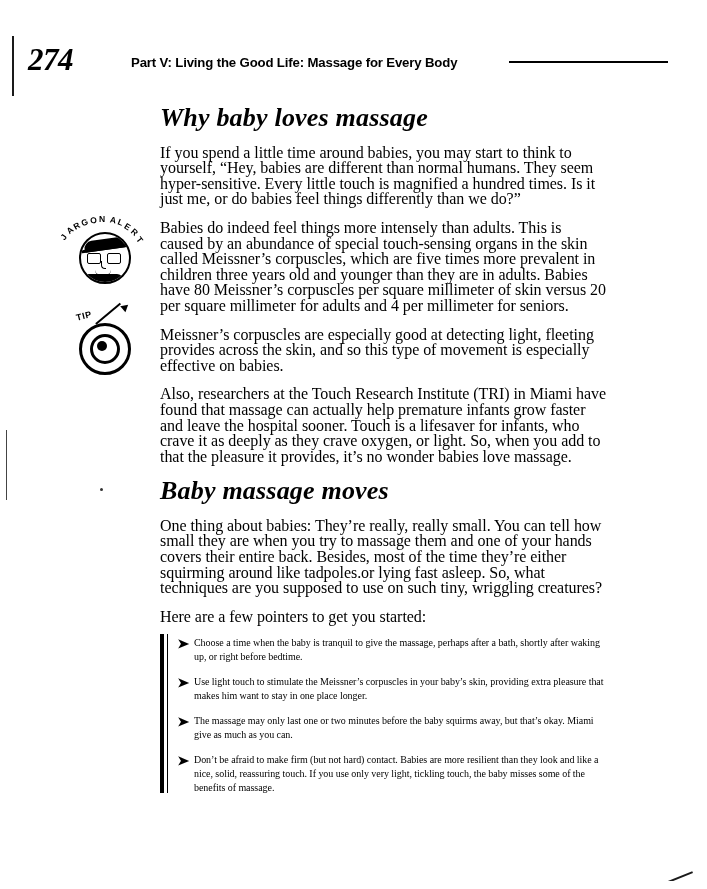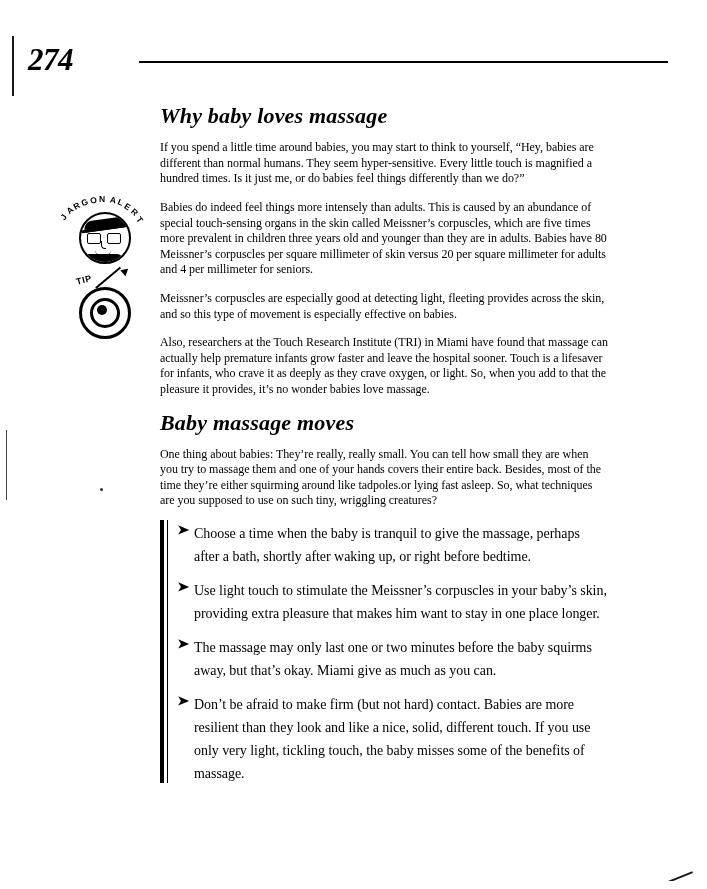--- a/index.html
+++ b/index.html
@@ -95,30 +95,30 @@
     position: absolute;
     left: 160px;
     top: 104px;
     width: 448px;
   }
 
   h2.head {
     font-family: "Liberation Serif", serif;
     font-style: italic;
     font-weight: bold;
-    font-size: 22px;
+    font-size: 26px;
     line-height: 1.1;
     margin: 0 0 12px 0;
     letter-spacing: 0.2px;
   }
   h2.head.second {
   }
 
   p.body {
-    font-size: 12px;
+    font-size: 16px;
     line-height: 15.6px;
     margin: 0 0 13px 0;
     text-align: left;
     letter-spacing: -0.05px;
   }
   p.body.tight {
     margin-bottom: 12px;
   }
   .ital { }
 
@@ -342,22 +342,22 @@
   .bullet-glyph {
     flex: 0 0 16px;
     font-family: "Liberation Serif", serif;
     font-weight: bold;
     font-size: 13px;
     line-height: 15.6px;
     transform: scaleX(1.1);
   }
   .bullet-text {
     flex: 1;
-    font-size: 14px;
-    line-height: 23px;
+    font-size: 10px;
+    line-height: 14px;
     letter-spacing: -0.05px;
   }
 
   .stray-dot {
     position: absolute;
     left: 100px;
     top: 488px;
     width: 3px;
     height: 3px;
     background: #333;
@@ -367,20 +367,21 @@
 </head>
 <body>
 
 <div class="edge-mark-left"></div>
 <div class="edge-mark-left2"></div>
 <div class="corner-mark-br"></div>
 <div class="stray-dot"></div>
 
 <div class="runhead">
   <div class="folio">274</div>
+  <div class="runhead-title">Part V: Living the Good Life: Massage for Every Body</div>
   <div class="runhead-rule"></div>
 </div>
 
 <div class="column">
 
   <h2 class="head">Why baby loves massage</h2>
 
   <p class="body">If you spend a little time around babies, you may start to think to yourself, “Hey, babies are different than normal humans. They seem hyper-sensitive. Every little touch is magnified a hundred times. Is it just me, or do babies feel things differently than we do?”</p>
 
   <div style="position:relative;">
@@ -426,33 +427,34 @@
       </div>
     </div>
     <p class="body">Meissner’s corpuscles are especially good at detecting light, fleeting provides across the skin, and so this type of movement is especially effective on babies.</p>
   </div>
 
   <p class="body">Also, researchers at the Touch Research Institute (TRI) in Miami have found that massage can actually help premature infants grow faster and leave the hospital sooner. Touch is a lifesaver for infants, who crave it as deeply as they crave oxygen, or light. So, when you add to that the pleasure it provides, it’s no wonder babies love massage.</p>
 
   <h2 class="head second">Baby massage moves</h2>
 
   <p class="body">One thing about babies: They’re really, really small. You can tell how small they are when you try to massage them and one of your hands covers their entire back. Besides, most of the time they’re either squirming around like tadpoles.or lying fast asleep. So, what techniques are you supposed to use on such tiny, wriggling creatures?</p>
+  <p class="body tight">Here are a few pointers to get you started:</p>
 
   <div class="bullets">
     <div class="bullet-row">
       <div class="bullet-glyph">➤</div>
       <div class="bullet-text">Choose a time when the baby is tranquil to give the massage, perhaps after a bath, shortly after waking up, or right before bedtime.</div>
     </div>
     <div class="bullet-row">
       <div class="bullet-glyph">➤</div>
       <div class="bullet-text">Use light touch to stimulate the Meissner’s corpuscles in your baby’s skin, providing extra pleasure that makes him want to stay in one place longer.</div>
     </div>
     <div class="bullet-row">
       <div class="bullet-glyph">➤</div>
       <div class="bullet-text">The massage may only last one or two minutes before the baby squirms away, but that’s okay. Miami give as much as you can.</div>
     </div>
     <div class="bullet-row">
       <div class="bullet-glyph">➤</div>
-      <div class="bullet-text">Don’t be afraid to make firm (but not hard) contact. Babies are more resilient than they look and like a nice, solid, different touch. If you use only very light, tickling touch, the baby misses some of the benefits of massage.</div>
+      <div class="bullet-text">Don’t be afraid to make firm (but not hard) contact. Babies are more resilient than they look and like a nice, solid, reassuring touch. If you use only very light, tickling touch, the baby misses some of the benefits of massage.</div>
     </div>
   </div>
 
 </div>
 
 </body></html>

